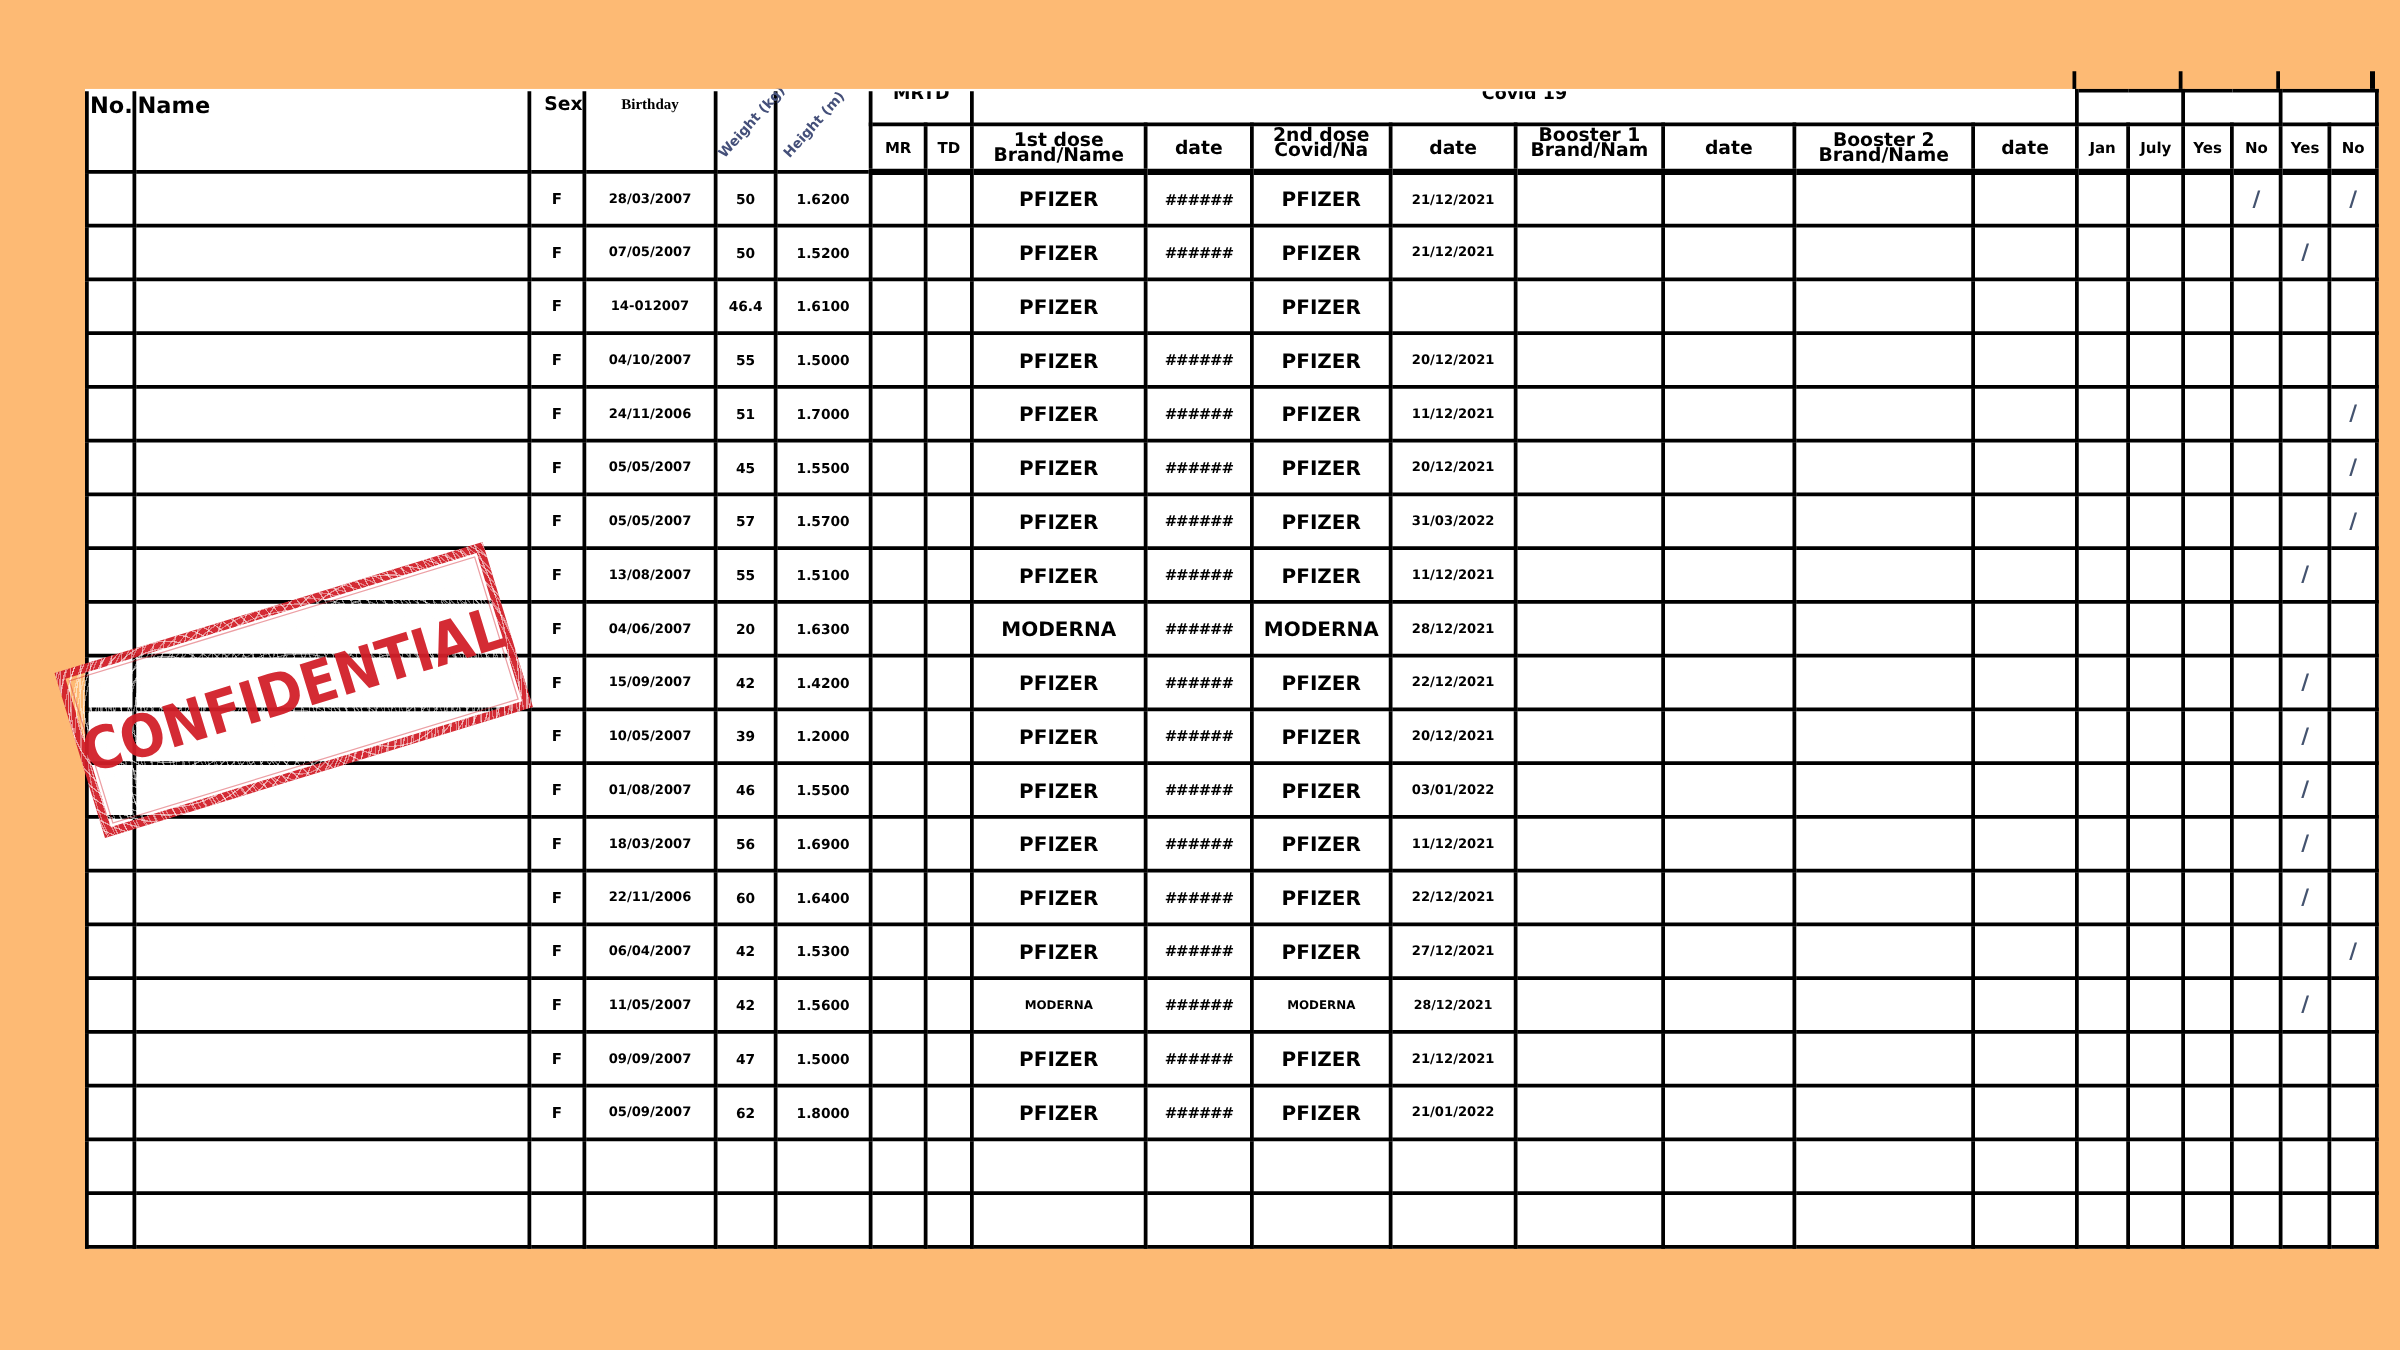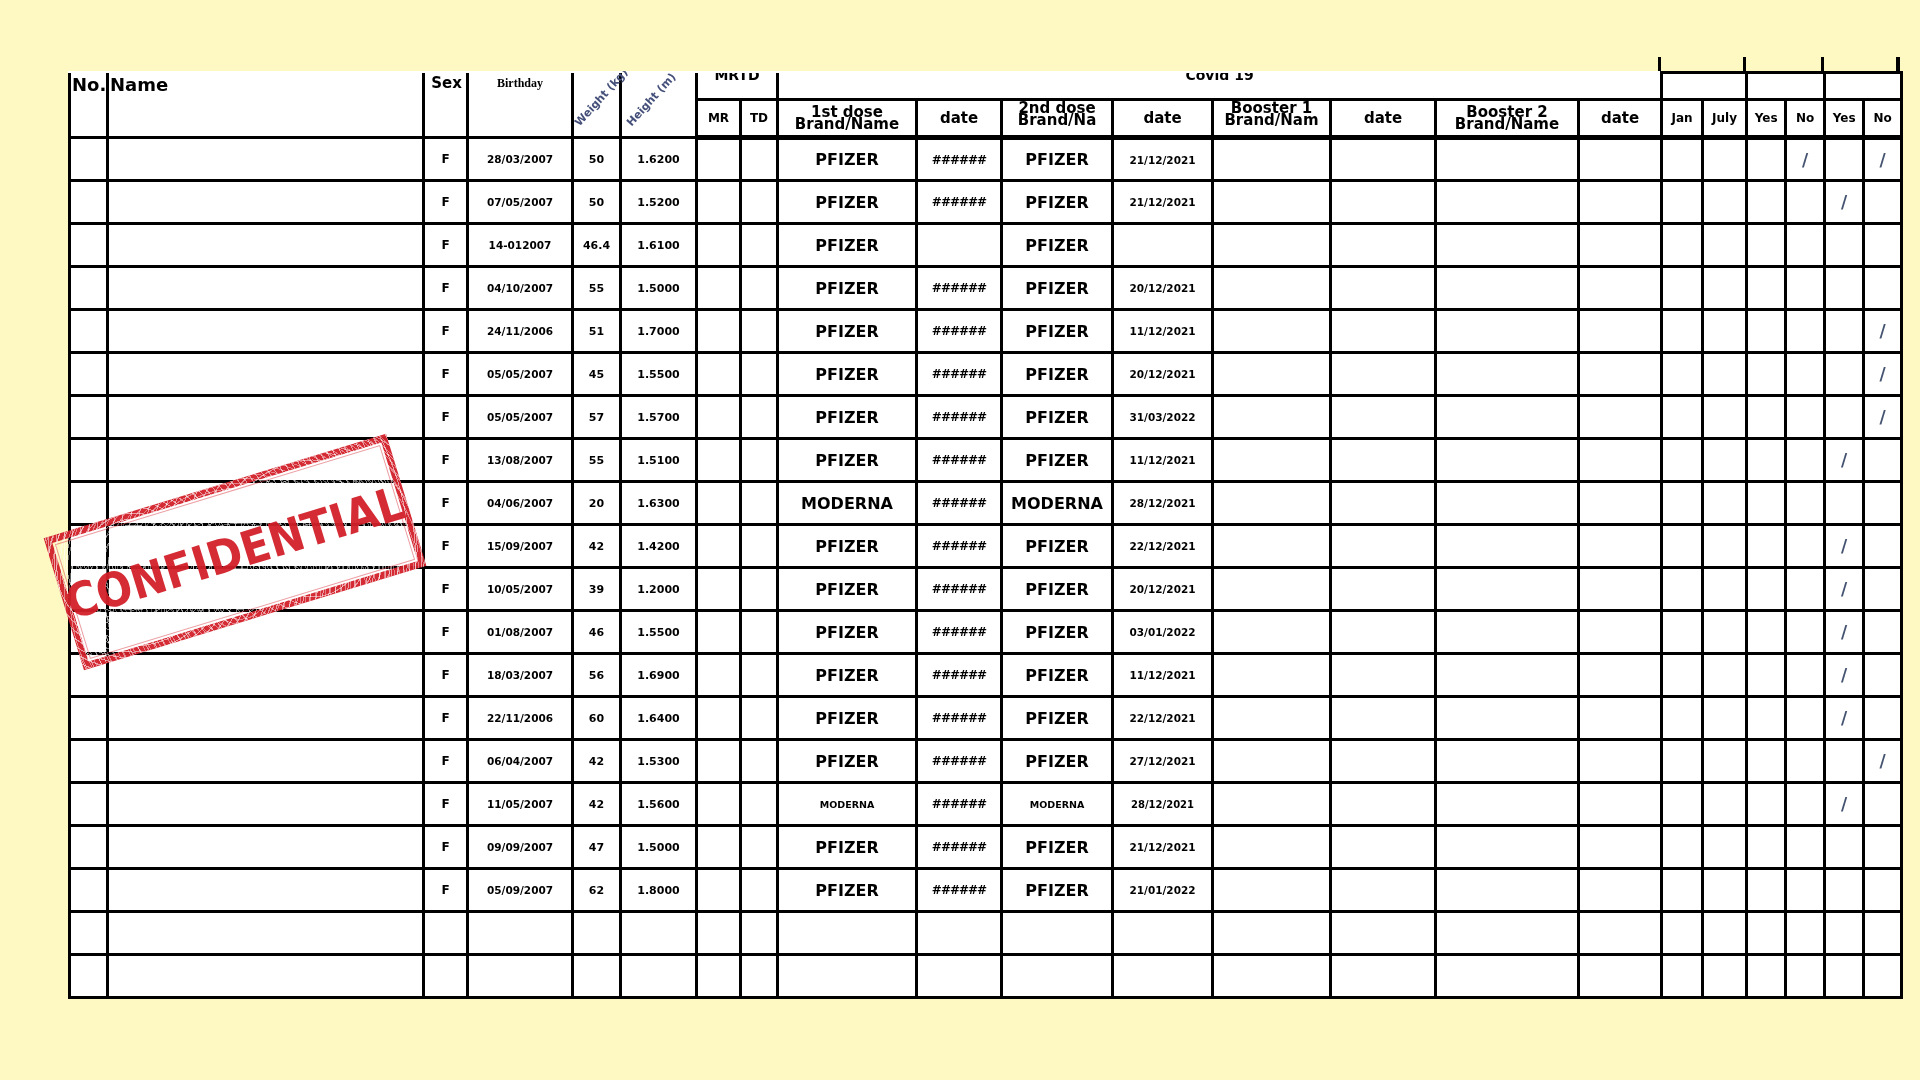--- a/index.html
+++ b/index.html
@@ -1,32 +1,32 @@
 <!DOCTYPE html>
 <html><head>
 <meta charset="utf-8">
 <style>
   html,body{margin:0;padding:0;}
   body{width:1920px;height:1080px;background:#fff;position:relative;overflow:hidden;
        font-family:"DejaVu Sans","Liberation Sans",sans-serif;color:#000;}
-  .page{position:absolute;inset:0;background:#fef9c3;}
+  .page{position:absolute;inset:0;background:#fdba74;}
 
   
   .table-clip{position:absolute;left:68px;top:71px;width:1840px;height:932px;overflow:hidden;}
   table{border-collapse:collapse;table-layout:fixed;width:1832px;background:#fff;}
   th,td{border:3px solid #000;padding:0;font-weight:bold;overflow:hidden;
         white-space:nowrap;text-align:center;vertical-align:middle;background:#fff;}
   thead tr.rowA{height:27px;}
   thead tr.rowB{height:38px;}
   tbody tr{height:43px;}
   tr.rowB th{border-bottom:5px solid #000;}
   .no-top{border-top:none !important;}
 
   th.h-no,th.h-name{vertical-align:top;text-align:left;font-size:18px;padding:1px 1px 0 1px;letter-spacing:0;}
-  th.h-sex{vertical-align:top;text-align:center;font-size:15px;padding:1px 0 0 2px;}
+  th.h-sex{vertical-align:top;text-align:right;font-size:15px;padding:1px 0 0 2px;}
   th.h-birthday{vertical-align:top;font-size:12px;padding-top:3px;font-family:Liberation Serif, serif;}
   th.h-group{font-size:14px;vertical-align:top;}
   th.h-sub{font-size:15px;line-height:12px;}
   th.h-mini{font-size:12px;}
   .clip-top{display:block;position:relative;top:-5px;line-height:15px;}
   .clip-top2{display:block;position:relative;top:-4px;line-height:12px;}
 
   
   .diag{position:absolute;font-size:11px;font-weight:bold;color:#45507a;
         transform:rotate(-48deg);transform-origin:0 50%;letter-spacing:0;}
@@ -114,21 +114,21 @@
         </tr>
         <tr class="rowB">
           <th class="h-mini">MR</th>
           <th class="h-mini">TD</th>
           <th class="h-sub">
             <span>1st dose</span><br>
             <span>Brand/Name</span></th>
           <th class="h-sub">date</th>
           <th class="h-sub">
             <span class="clip-top2"><span>2nd dose</span><br>
-            <span>Brand/Na</span></span>
+            <span>Covid/Na</span></span>
             </th>
           <th class="h-sub">date</th>
           <th class="h-sub">
             <span class="clip-top2"><span>Booster 1</span><br>
             <span>Brand/Nam</span></span>
             </th>
           <th class="h-sub">date</th>
           <th class="h-sub">
             <span>Booster 2</span><br>
             <span>Brand/Name</span></th>

